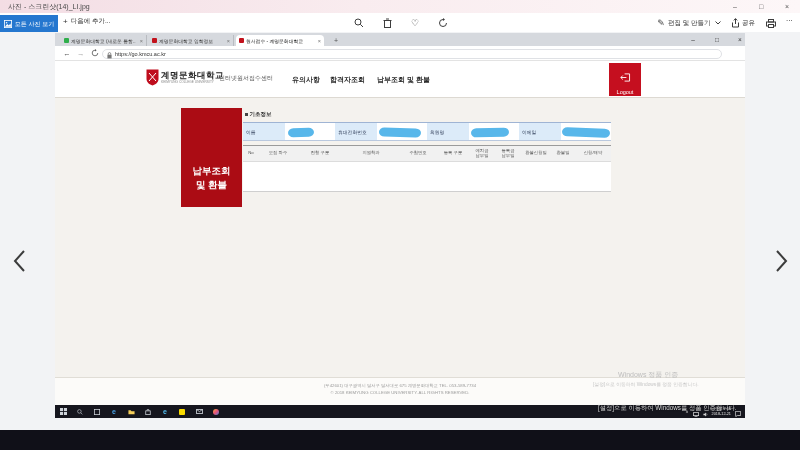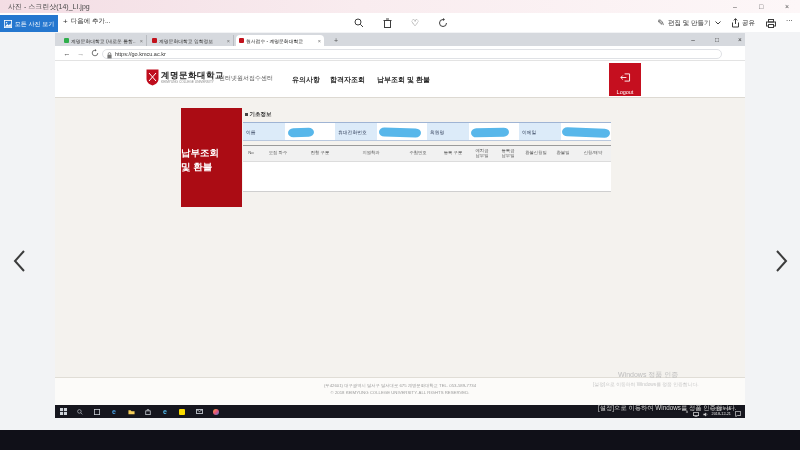--- a/index.html
+++ b/index.html
@@ -49,21 +49,21 @@
   
   .site-header { left:0; top:28px; width:690px; height:37px; background:#fff; border-bottom:1px solid #ddd9d2; }
   .logo-title { left:106px; top:9px; font-size:8.5px; font-weight:bold; color:#1c1c1c; letter-spacing:.5px; }
   .logo-sub { left:106px; top:19px; font-size:3.2px; color:#8a8a8a; }
   .center-label { left:164px; top:13px; font-size:6px; color:#555; }
   .nav-item { top:14px; font-size:7px; font-weight:bold; color:#2b2b2b; white-space:nowrap; }
   .logout { left:554px; top:2px; width:32px; height:33px; background:#c50f1f; text-align:center; }
   .logout-label { display:block; margin-top:3px; font-size:5.5px; color:#fff; }
   .content { left:0; top:65px; width:690px; height:279px; background:#f4f2ee; }
   .red-box { left:126px; top:10px; width:61px; height:99px; background:#ab0c14; color:#fff;
-    font-size:9.5px; font-weight:bold; text-align:left; padding-top:38px; line-height:1.5; }
+    font-size:9.5px; font-weight:bold; text-align:center; padding-top:56px; line-height:1.5; }
   .panel { left:188px; top:13px; width:368px; height:170px; }
   .sec-title { left:2px; top:0; font-size:5.5px; font-weight:bold; color:#333; display:flex; align-items:center; gap:2px; }
   .sec-bullet { width:2.5px; height:2.5px; background:#444; display:inline-block; }
   .field-row { left:0; top:11px; width:368px; height:19px; background:#fff; display:flex;
     border-top:1px solid #9fb4d4; border-bottom:1px solid #b9c8de; }
   .field { width:92px; display:flex; height:100%; }
   .flabel { width:42px; background:#dcebf9; font-size:4.8px; color:#33415c; display:flex; align-items:center; padding-left:3px; }
   .fval { width:50px; position:relative; }
   .blob { position:absolute; top:5px; background:#58b7ea; border-radius:6px/5px; height:9px; }
   .thead { left:0; top:34px; width:368px; height:17px; background:#f1f1f1; display:flex; align-items:center;

